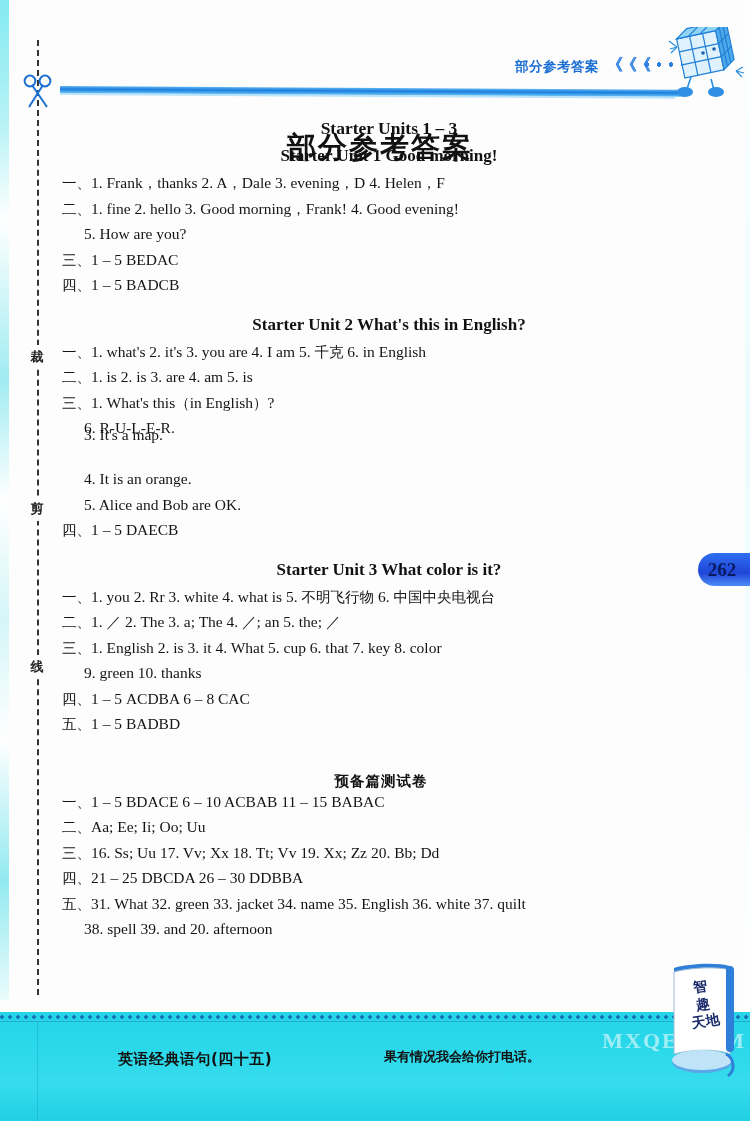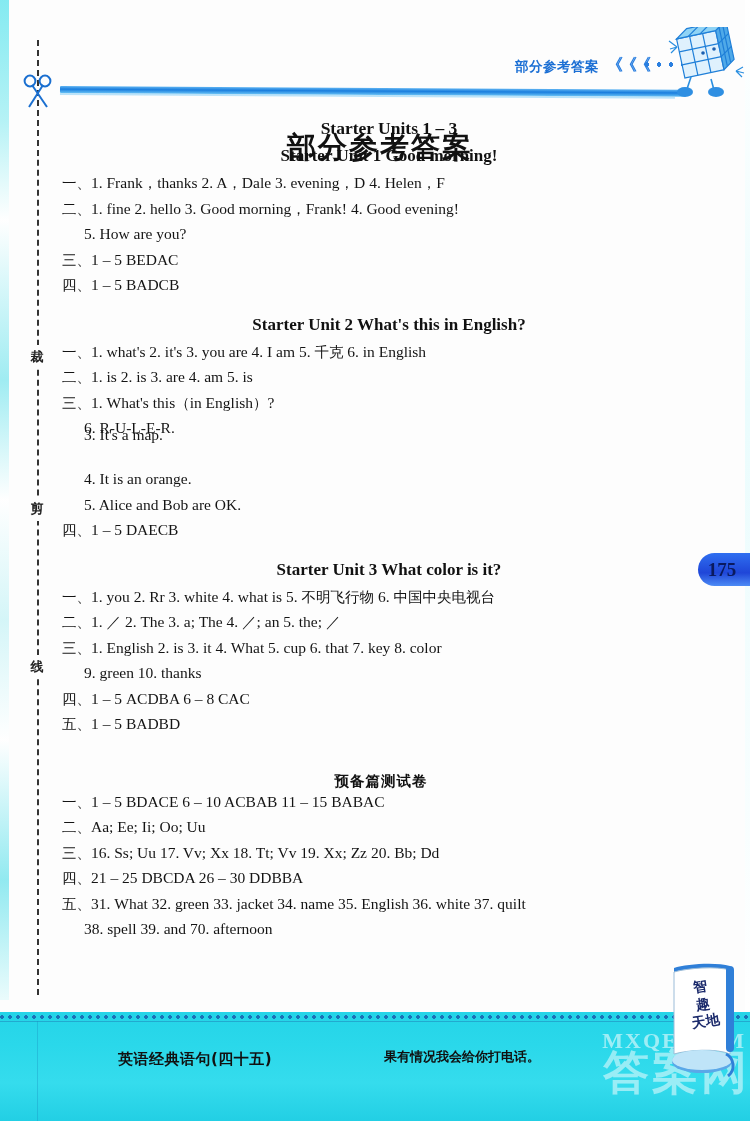--- a/index.html
+++ b/index.html
@@ -256,21 +256,21 @@
         <circle cx="23" cy="9" r="5.4"></circle>
         <path d="M10 13 L25 35"></path>
         <path d="M21 13 L7 35"></path>
       </g>
     </svg>
   </div>
   <div class="cut-char cut-cai">裁</div>
   <div class="cut-char cut-jian">剪</div>
   <div class="cut-char cut-xian">线</div>
 
-  <div class="pagenum">175</div>
+  <div class="pagenum">262</div>
 
   <div class="content">
     <div class="doc-title">部分参考答案</div>
     <div id="answers-root">
         <div class="units-head" style="position: absolute; left: 0px; width: 750px; top: 8px;">Starter Units 1 – 3</div>
         <div class="unit-head" style="position: absolute; left: 0px; width: 750px; top: 36px;">Starter Unit 1    Good morning!</div>
         <div class="ans-line blk" style="position: absolute; top: 65px;"><span class="cjk">一、</span>1. Frank<span class="cjk">，</span>thanks   2. A<span class="cjk">，</span>Dale  3. evening<span class="cjk">，</span>D  4. Helen<span class="cjk">，</span>F</div>
         <div class="ans-line blk" style="position: absolute; top: 90.5px;"><span class="cjk">二、</span>1. fine  2. hello  3. Good morning<span class="cjk">，</span>Frank!    4. Good evening!</div>
         <div class="ans-line blk indent" style="position: absolute; top: 116px;">5. How are you?</div>
         <div class="ans-line blk" style="position: absolute; top: 141.5px;"><span class="cjk">三、</span>1 – 5 BEDAC</div>
@@ -290,34 +290,33 @@
         <div class="ans-line blk" style="position: absolute; top: 529.5px;"><span class="cjk">三、</span>1. English  2. is  3. it  4. What  5. cup  6. that  7. key  8. color</div>
         <div class="ans-line blk indent" style="position: absolute; top: 555px;">9. green  10. thanks</div>
         <div class="ans-line blk" style="position: absolute; top: 580.5px; text-align: right;"><span class="cjk">四、</span>1 – 5 ACDBA   6 – 8 CAC</div>
         <div class="ans-line blk" style="position: absolute; top: 606px;"><span class="cjk">五、</span>1 – 5 BADBD</div>
         <div class="cn-head" style="position: absolute; left: 0px; width: 750px; top: 661.5px;"><span class="cjk">预备篇测试卷</span></div>
         <div class="ans-line blk" style="position: absolute; top: 683.5px;"><span class="cjk">一、</span>1 – 5 BDACE   6 – 10 ACBAB   11 – 15 BABAC</div>
         <div class="ans-line blk" style="position: absolute; top: 709px;"><span class="cjk">二、</span>Aa; Ee; Ii; Oo; Uu</div>
         <div class="ans-line blk" style="position: absolute; top: 734.5px;"><span class="cjk">三、</span>16. Ss; Uu   17. Vv; Xx   18. Tt; Vv   19. Xx; Zz   20. Bb; Dd</div>
         <div class="ans-line blk" style="position: absolute; top: 760px;"><span class="cjk">四、</span>21 – 25 DBCDA   26 – 30 DDBBA</div>
         <div class="ans-line blk" style="position: absolute; top: 785.5px;"><span class="cjk">五、</span>31. What   32. green   33. jacket   34. name   35. English   36. white   37. quilt</div>
-        <div class="ans-line blk indent" style="position: absolute; top: 811px;">38. spell   39. and   70. afternoon</div>
+        <div class="ans-line blk indent" style="position: absolute; top: 811px;">38. spell   39. and   20. afternoon</div>
       </div>
   </div>
 
   <div class="footer">
     <div class="footer-dots"></div>
     <div class="footer-line"></div>
     <div class="footer-vline"></div>
   </div>
 
   <div class="footer-title">英语经典语句(四十五)</div>
   <div class="footer-cn"><span id="foot-cn"><span class="cjk">果有情况我会给你打电话。</span></span></div>
 
-  <div class="wm">答案网</div>
   <div class="wm2">MXQE.COM</div>
 
   <div class="scroll-wrap">
     <svg width="84" height="120" viewBox="0 0 84 120">
       <g>
         <path d="M14 6 C26 2, 56 0, 70 4 L70 14 C56 10, 26 12, 14 16 Z" fill="#2f7fd8"></path>
         <path d="M14 10 L14 92 C28 88, 56 86, 70 92 L70 8 C56 4, 28 6, 14 10 Z" fill="#ffffff" stroke="#9bbcd8" stroke-width="1"></path>
         <ellipse cx="42" cy="100" rx="30" ry="11" fill="#5aa8e8"></ellipse>
         <ellipse cx="42" cy="98" rx="30" ry="10" fill="#bfe4f8"></ellipse>
         <path d="M66 92 C74 96, 76 108, 68 114" fill="none" stroke="#2f7fd8" stroke-width="3"></path>

